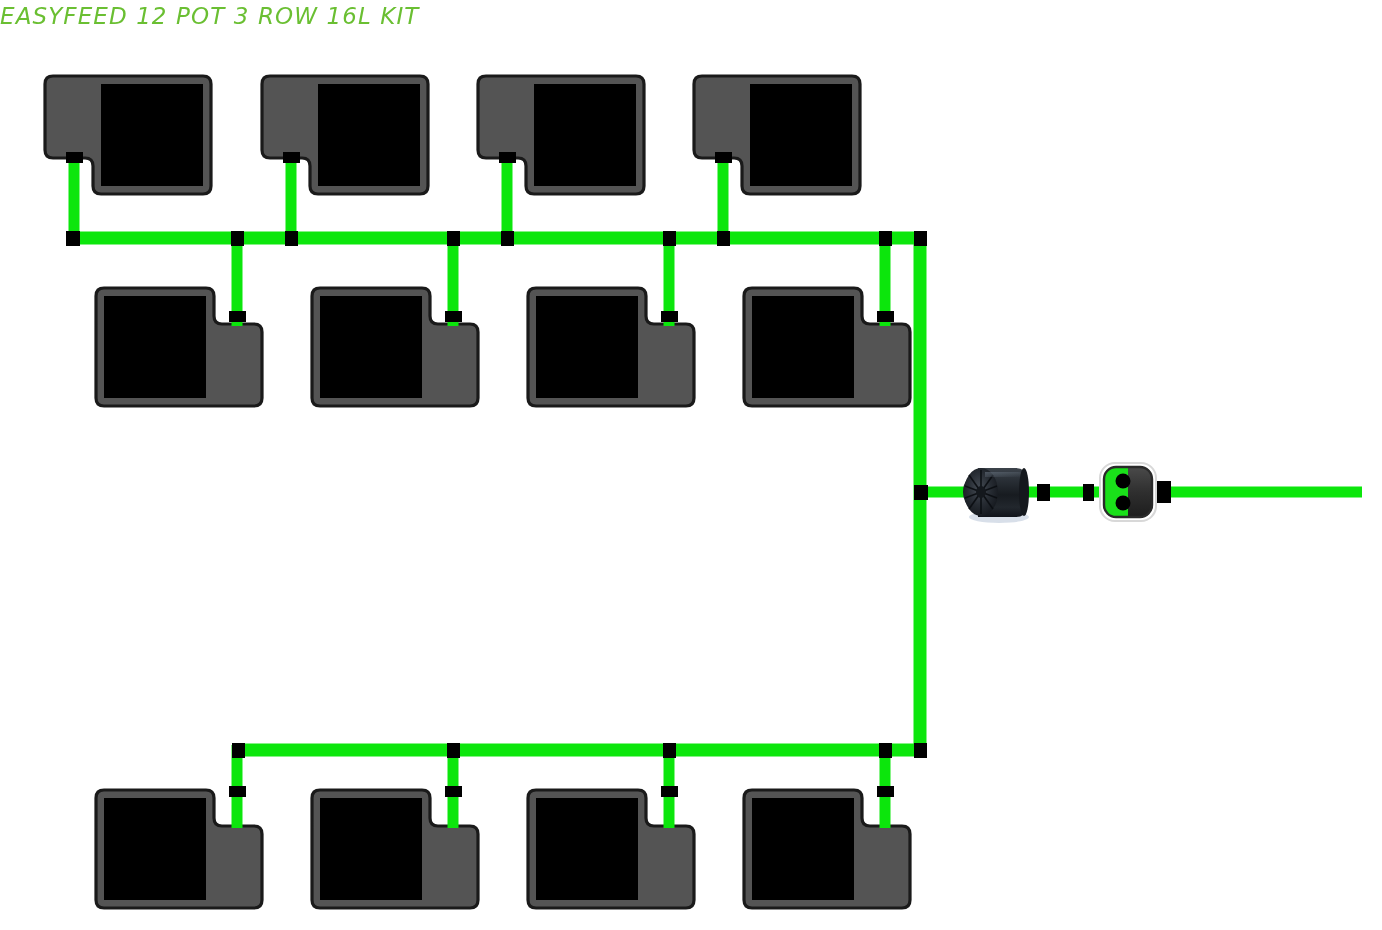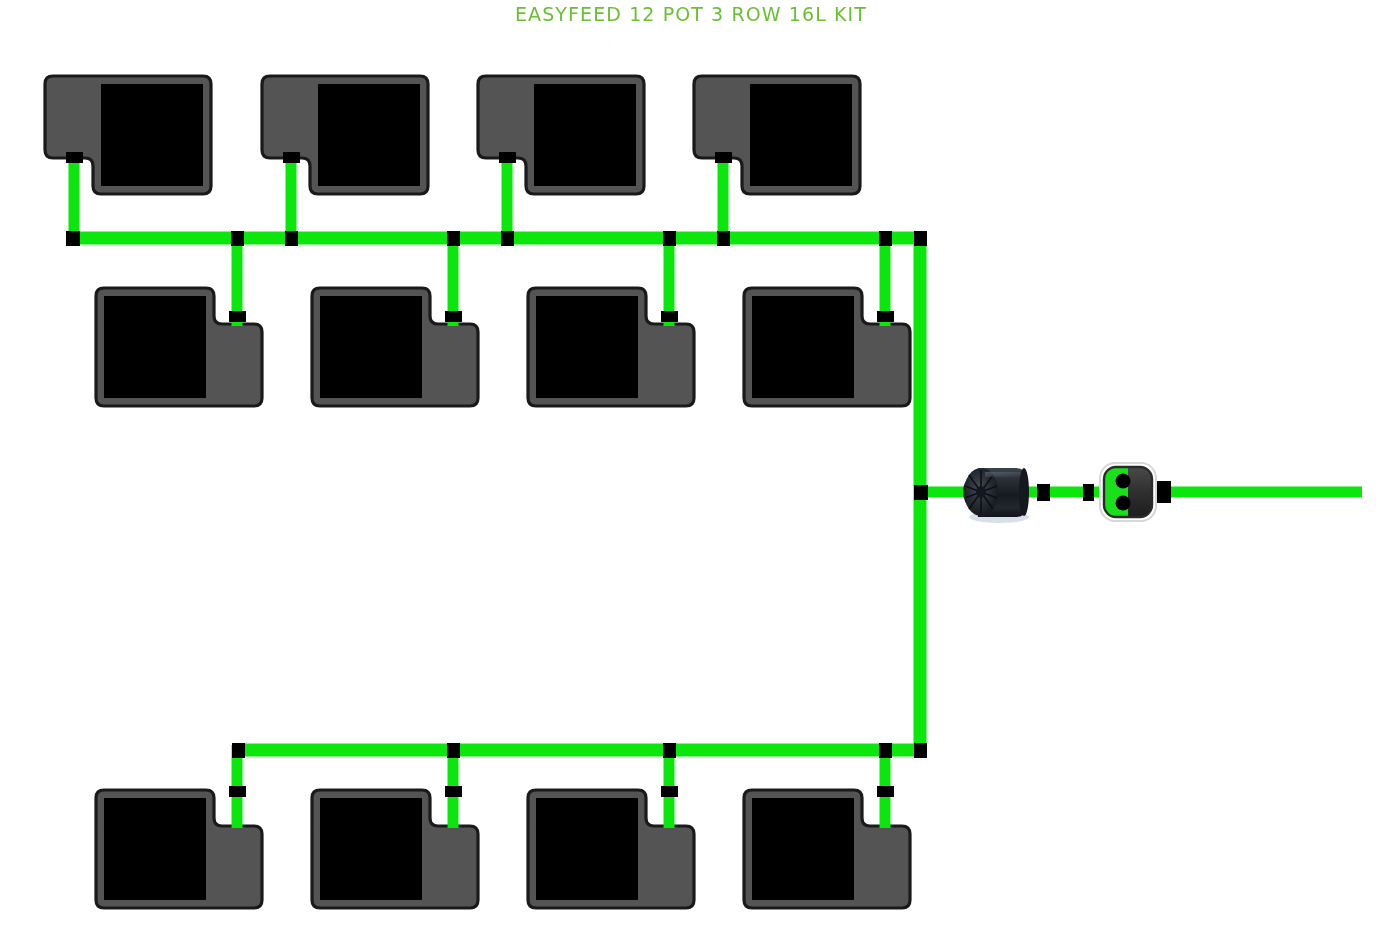--- a/index.html
+++ b/index.html
@@ -15,27 +15,27 @@
     width: 1382px;
     height: 930px;
     background: #ffffff;
     overflow: hidden;
   }
   #title {
     position: absolute;
     top: 3px;
     left: 0;
     width: 1382px;
-    text-align: center;
     color: #6abf32;
     font-family: "DejaVu Sans", sans-serif;
-    font-size: 19px;
+    font-size: 23px;
     font-weight: 500;
     letter-spacing: 1.1px;
     white-space: nowrap;
+    font-style: italic;
   }
   #diagram {
     position: absolute;
     top: 0;
     left: 0;
   }
 </style>
 </head>
 <body>
 

